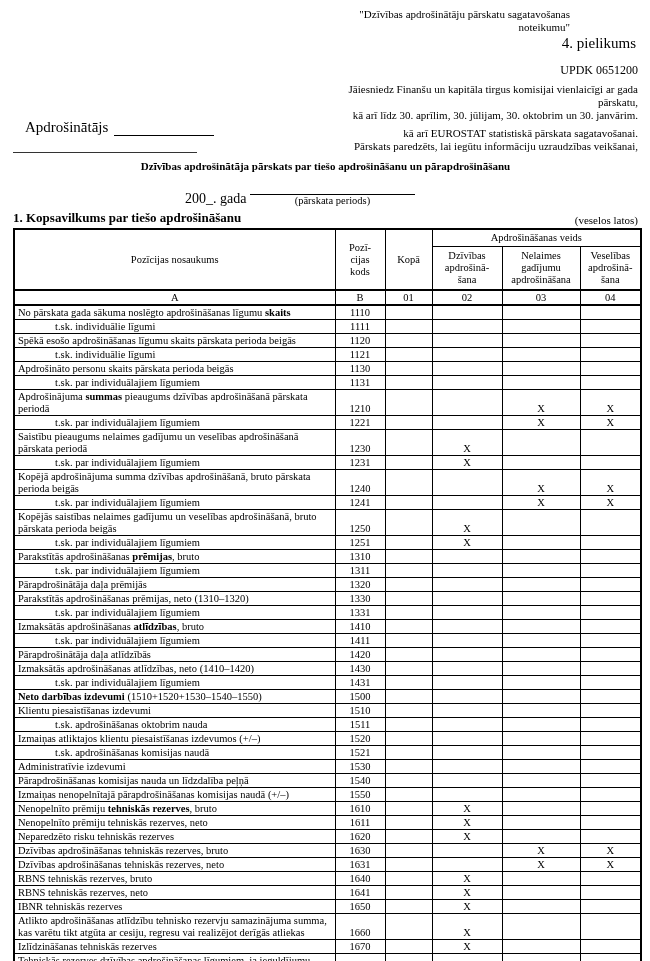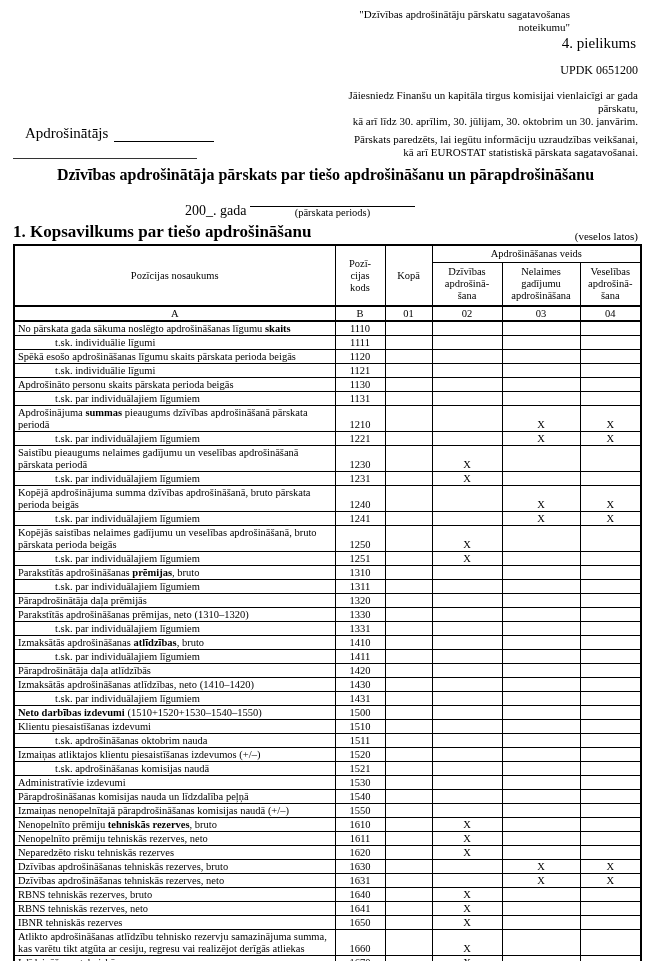--- a/index.html
+++ b/index.html
@@ -15,33 +15,33 @@
   .top { display:flex; justify-content:space-between; align-items:flex-end; }
   .insurer { font-size:15px; padding-left:12px; padding-top:4px; }
   .fill-line { display:inline-block; border-bottom:1px solid #000; height:13px; vertical-align:bottom; }
   .w105 { width:100px; margin-left:6px; }
   .insurer .second { width:184px; margin-left:-12px; margin-top:14px; border-bottom:1.5px solid #333; height:0; }
 
   .refblock { text-align:right; font-size:11px; line-height:13px; }
   .ref { padding-right:68px; font-size:11px; }
   .annex { font-size:15px; line-height:19px; padding-right:2px; }
   .updk { margin-top:11px; font-size:12px; }
-  .note { margin-top:12px; }
+  .note { margin-top:6px; }
   .note.second { margin-top:5px; }
 
   
-  .report-title { text-align:center; font-size:16px; font-weight:bold; margin:7px 0 0 0; }
+  .report-title { text-align:center; font-size:11px; font-weight:bold; margin:7px 0 0 0; }
   .period-row { margin:7px 0 0 172px; font-size:14px; }
   .period-wrap { display:inline-block; text-align:center; vertical-align:bottom; }
   .period-wrap .fill-line { width:165px; }
   .caption { font-size:10.5px; line-height:12px; }
 
   
   .section-row { display:flex; justify-content:space-between; align-items:flex-end; margin-top:3px; }
-  .section-title { font-size:17px; font-weight:bold; }
+  .section-title { font-size:13px; font-weight:bold; }
   .units { font-size:11px; }
 
   
   table { border-collapse:collapse; table-layout:fixed; width:627px; margin-top:2px; border:2px solid #000; }
   th, td { border:1px solid #000; }
   col.c1{width:321px} col.c2{width:50px} col.c3{width:47px} col.c4{width:70px} col.c5{width:78px} col.c6{width:61px}
   thead th {
     font-weight:normal; text-align:center; vertical-align:middle;
     font-size:10.5px; line-height:12px; padding:1px 2px; white-space:pre-line;
   }
@@ -65,22 +65,22 @@
     </div>
     <div class="refblock">
       <div class="ref">"Dzīvības apdrošinātāju pārskatu sagatavošanas noteikumu"</div>
       <div class="annex">4. pielikums</div>
       <div class="updk">UPDK 0651200</div>
       <div class="note">
         <div>Jāiesniedz Finanšu un kapitāla tirgus komisijai vienlaicīgi ar gada pārskatu,</div>
         <div>kā arī līdz 30. aprīlim, 30. jūlijam, 30. oktobrim un 30. janvārim.</div>
       </div>
       <div class="note second">
+        <div>kā arī EUROSTAT statistiskā pārskata sagatavošanai.</div>
         <div>Pārskats paredzēts, lai iegūtu informāciju uzraudzības veikšanai,</div>
-        <div>kā arī EUROSTAT statistiskā pārskata sagatavošanai.</div>
       </div>
     </div>
   </div>
 
   <div class="report-title">Dzīvības apdrošinātāja pārskats par tiešo apdrošināšanu un pārapdrošināšanu</div>
 
   <div class="period-row">
     <span>200_. gada</span>
     <span class="period-wrap">
       <span class="fill-line"></span>

